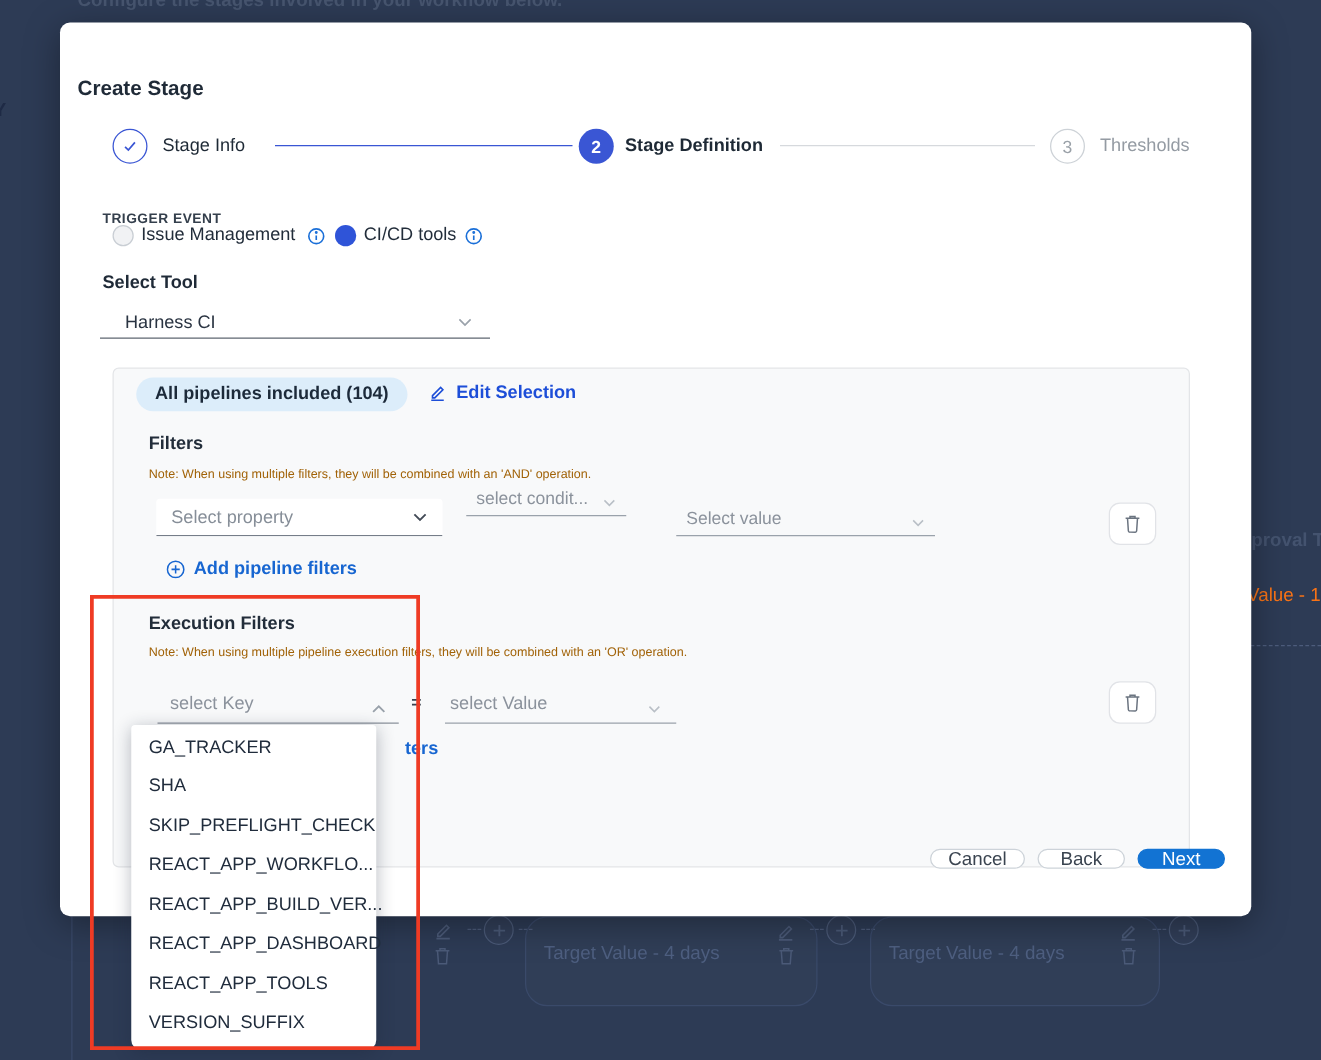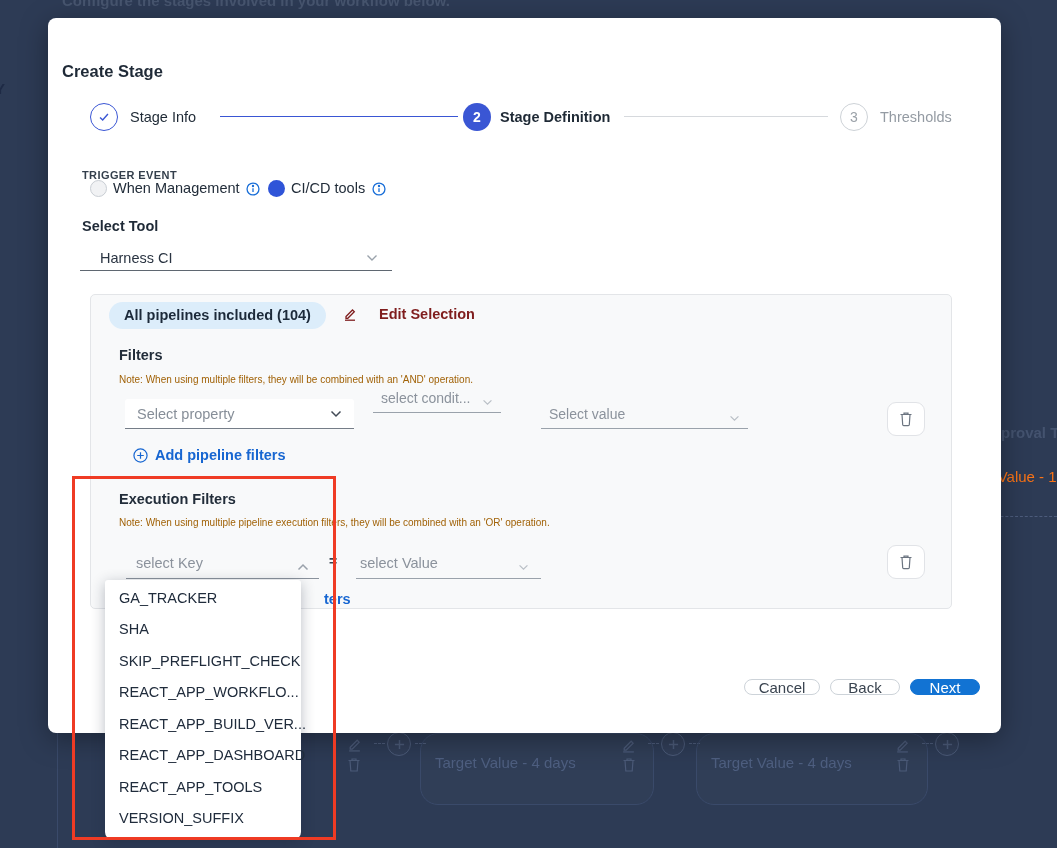--- a/index.html
+++ b/index.html
@@ -53,24 +53,24 @@
   #info-cicd { left:324px; }
 
   
   #select-tool-label { left:34px; top:200px; font-size:14.5px; font-weight:700; color:#1f2a37; }
   #tool-select { left:32px; top:228px; width:312px; height:25px; border-bottom:1px solid #5f6771;
                  display:flex; align-items:center; justify-content:space-between; cursor:pointer; }
   #tool-select .val { padding-left:20px; font-size:14.5px; color:#2a3442; }
   #tool-select .chev { color:#9aa2ab; padding-right:14px; line-height:0; }
 
   
-  #panel { left:42px; top:276px; width:862px; height:315px; background:#f8f9fa; border:1px solid #e3e5e8; border-radius:5px;text-align:right; }
+  #panel { left:42px; top:276px; width:862px; height:400px; background:#f8f9fa; border:1px solid #e3e5e8; border-radius:5px;text-align:right; }
   #pipelines-badge { left:18px; top:7px; height:27px; line-height:27px; padding:0 15px; border-radius:13.5px;
                      background:#dcedfa; font-size:14.5px; font-weight:600; color:#1c2a3a; }
-  #edit-selection { left:252px; top:11px; display:flex; align-items:center; gap:22px; color:#7f1d1d;
+  #edit-selection { left:252px; top:11px; display:flex; align-items:center; gap:8px; color:#1d4ed8;
                     font-size:14.5px; font-weight:600; cursor:pointer; }
   .section-title { left:28px; font-size:14.5px; font-weight:700; color:#222d3a; }
   .section-note { left:28px; font-size:10px; color:#a16207; }
   #filters-title { top:52px; }
   #filters-note { top:79px; }
   #prop-select { left:34px; top:104px; width:229px; height:30px; background:#fff; border-bottom:1.5px solid #757d88;
                  border-radius:3px 3px 0 0; display:flex; align-items:center; justify-content:space-between;
                  padding:0 12px; cursor:pointer; }
   #prop-select .ph { font-size:14.5px; color:#868e98; }
   #prop-select .chev { color:#424a56; line-height:0; }
@@ -202,21 +202,21 @@
   <div class="abs step-label" id="step1-label">Stage Info</div>
   <div class="abs" id="conn1"></div>
   <div class="abs step-circle" id="step2-circle">2</div>
   <div class="abs step-label" id="step2-label">Stage Definition</div>
   <div class="abs" id="conn2"></div>
   <div class="abs step-circle" id="step3-circle">3</div>
   <div class="abs step-label" id="step3-label">Thresholds</div>
 
   <div class="abs" id="trigger-label">TRIGGER EVENT</div>
   <div class="abs radio" id="radio-issue"></div>
-  <div class="abs radio-label" id="radio-issue-label">When Management</div>
+  <div class="abs radio-label" id="radio-issue-label">Issue Management</div>
   <div class="abs info-icon" id="info-issue">
     <svg width="14" height="14" viewBox="0 0 16 16" fill="none" stroke="#1a6fd8" stroke-width="1.5">
         <circle cx="8" cy="8" r="6.8"></circle>
         <path d="M8 7.2v4.2"></path>
         <circle cx="8" cy="4.6" r="0.6" fill="#1a6fd8"></circle>
       </svg>
   </div>
   <div class="abs radio" id="radio-cicd"></div>
   <div class="abs radio-label" id="radio-cicd-label">CI/CD tools</div>
   <div class="abs info-icon" id="info-cicd">

